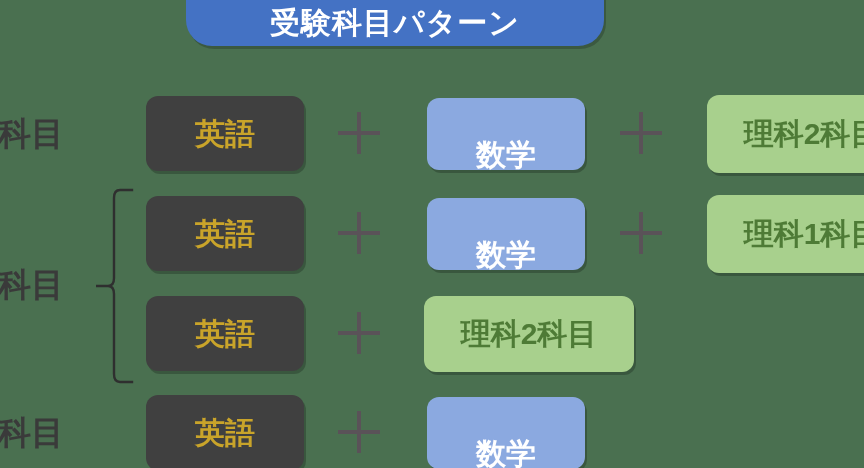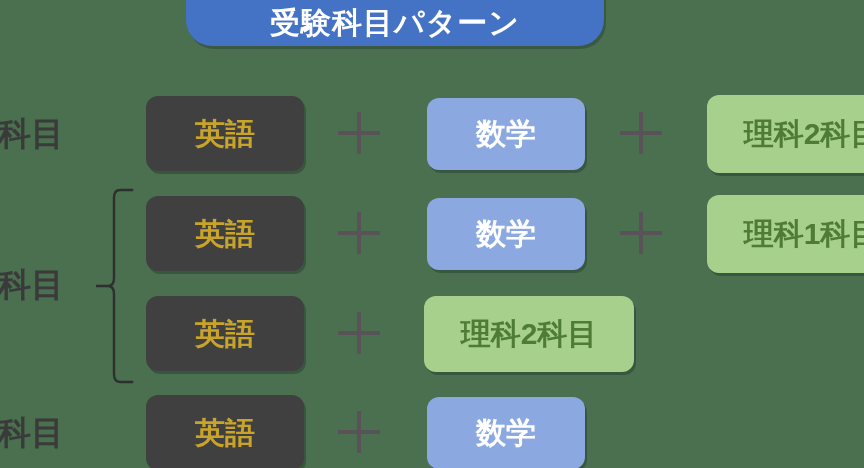--- a/index.html
+++ b/index.html
@@ -84,20 +84,21 @@
   }
   .box.yellow {
     background: #404040;
     color: #c9a42a;
     font-size: 30px;
   }
   .box.blue {
     background: #8ba9e0;
     color: #ffffff;
     font-size: 30px;
+    align-items: flex-end;
   }
   .box.green {
     background: #a8d08d;
     color: #4e7b36;
     font-size: 30px;
   }
 
   
   .plus {
     position: absolute;

